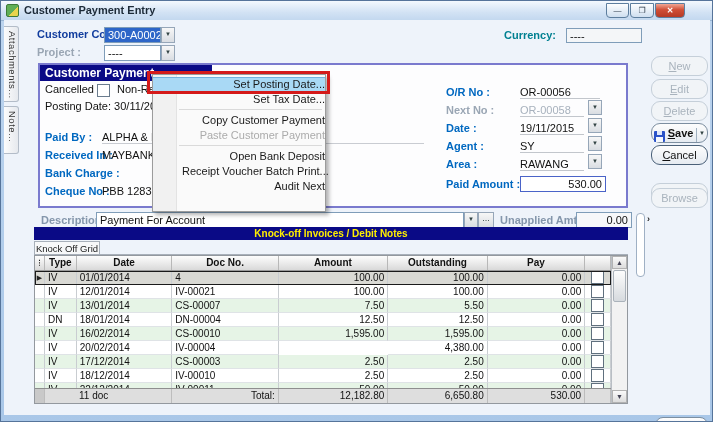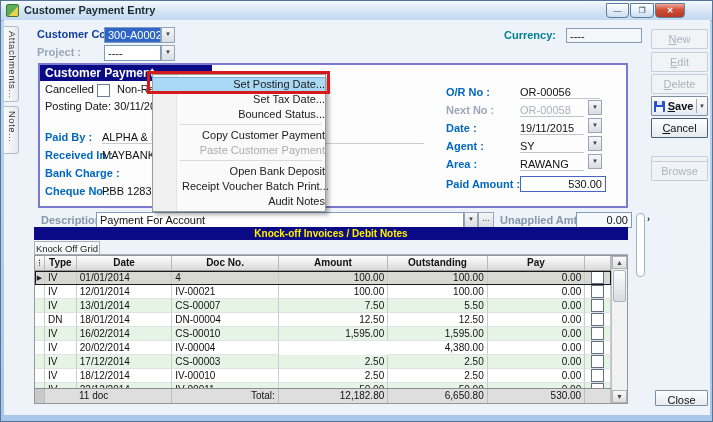--- a/index.html
+++ b/index.html
@@ -89,26 +89,26 @@
   .c.chkc{display:flex;align-items:center;justify-content:center;padding:0;}
   .gcb{width:11px;height:11px;border:1px solid #60707e;background:#fff;}
   #g-foot{display:flex;height:14px;background:#dedede;border-top:1px solid #8e8e8e;margin-top:auto;}
   #g-foot .c{border-right:1px solid #bdbdbd;line-height:13px;box-sizing:border-box;padding:0 3px;color:#111;overflow:hidden;white-space:nowrap;}
   #g-scroll{width:15px;border-left:1px solid #b9bec4;background:#f2f2f2;display:flex;flex-direction:column;}
   .sc-btn{height:13px;background:linear-gradient(#fafafa,#dcdcdc);border:1px solid #b2b2b2;
     box-sizing:border-box;font-size:7px;text-align:center;line-height:11px;color:#445;}
   #sc-thumb{height:30px;margin:1px;background:linear-gradient(#fdfdfd,#d6dade);border:1px solid #aab2ba;border-radius:2px;}
   #sc-spacer{flex:1;}
   
-  .rp-btn{position:absolute;left:647px;width:57px;height:20px;border-radius:1px;font-size:11px;
-    text-align:center;line-height:18px;box-sizing:border-box;cursor:default;}
+  .rp-btn{position:absolute;left:647px;width:57px;height:20px;border-radius:9px;font-size:11px;
+    text-align:center;line-height:18px;box-sizing:border-box;cursor:default;margin-top:27px;}
   .rp-btn.dis{background:#f1f4f7;border:1px solid #c5cfd9;color:#a9b3bd;}
   .rp-btn.en{background:linear-gradient(#fdfdfd,#e6ebf1);border:1px solid #7c8ea0;color:#111;}
   .rp-btn.default{border:1px solid #4a6078;}
-  #save-btn{display:flex;align-items:center;padding:0 2px;}
+  #save-btn{display:flex;align-items:flex-end;padding:0 2px;}
   #save-btn .cap{flex:1;text-align:center;font-weight:bold;}
   #save-btn .split{width:1px;height:14px;background:#9fb0c0;margin-right:2px;}
   #save-btn .arr{font-size:6px;color:#344;}
   #splitter-handle{position:absolute;left:632px;top:193px;width:9px;height:64px;background:#fff;
     border:1px solid #9fb0c4;border-radius:4px;box-sizing:border-box;}
   #expand-chevron{position:absolute;left:643px;top:194px;font-size:9px;color:#222;font-weight:bold;}
   #close-btn{position:absolute;left:651px;top:370px;width:53px;height:16px;}
   u{text-decoration:underline;}
 </style>
 </head>
@@ -312,28 +312,27 @@
         <div class="sc-btn">▲</div>
         <div id="sc-thumb"></div>
         <div id="sc-spacer"></div>
         <div class="sc-btn">▼</div>
       </div>
     </div>
 
     <div id="menu">
         <div class="menu-item hl">Set Posting Date...</div>
         <div class="menu-item">Set Tax Date...</div>
-        <div class="menu-item">Bounced Status...</div>
         <div class="menu-sep"></div>
         <div class="menu-item">Copy Customer Payment</div>
         <div class="menu-item dis">Paste Customer Payment</div>
         <div class="menu-sep"></div>
         <div class="menu-item">Open Bank Deposit</div>
         <div class="menu-item">Receipt Voucher Batch Print...</div>
-        <div class="menu-item">Audit Notes</div>
+        <div class="menu-item">Audit Next</div>
       </div>
     <div id="red-box" style="border-color: rgb(212, 26, 26);"></div>
 
     <div id="splitter-handle"></div>
     <div id="expand-chevron">›</div>
     <div id="rp">
         <div class="rp-btn dis" style="top: 9px;"><u>N</u>ew</div>
         <div class="rp-btn dis" style="top: 32px;"><u>E</u>dit</div>
         <div class="rp-btn dis" style="top: 54px;"><u>D</u>elete</div>
         <div class="rp-btn en" id="save-btn" style="top: 76px;">

